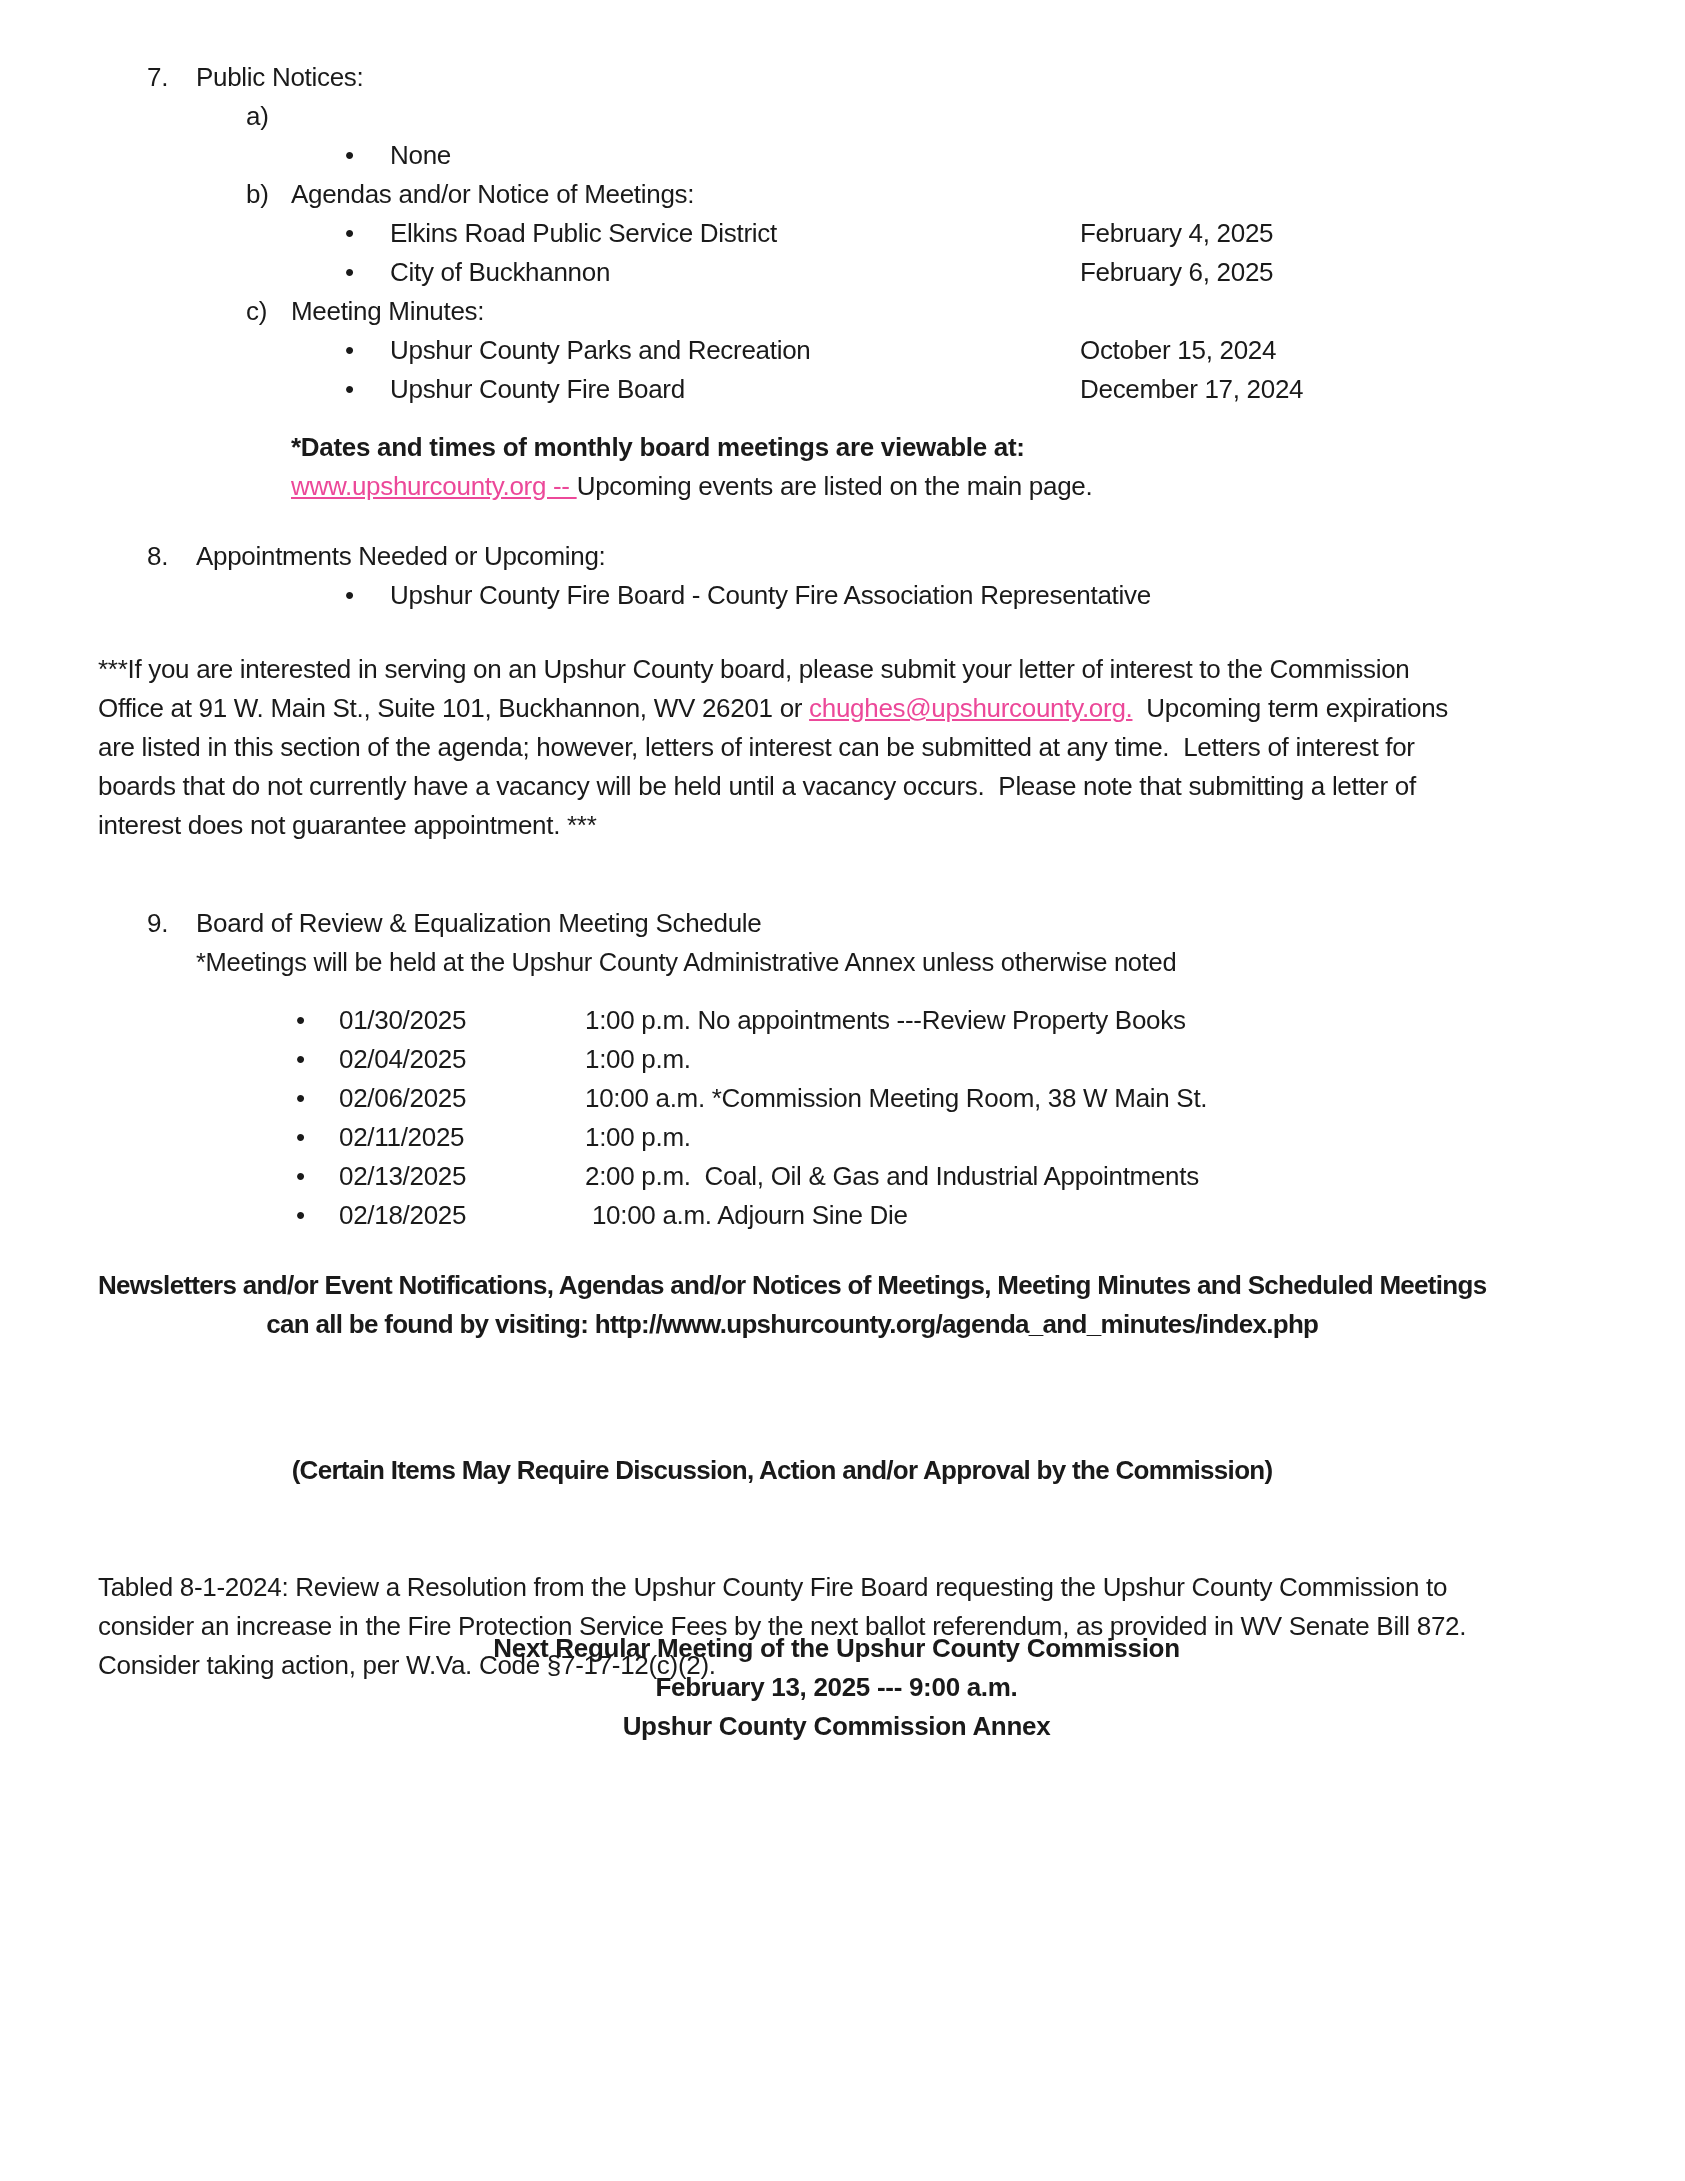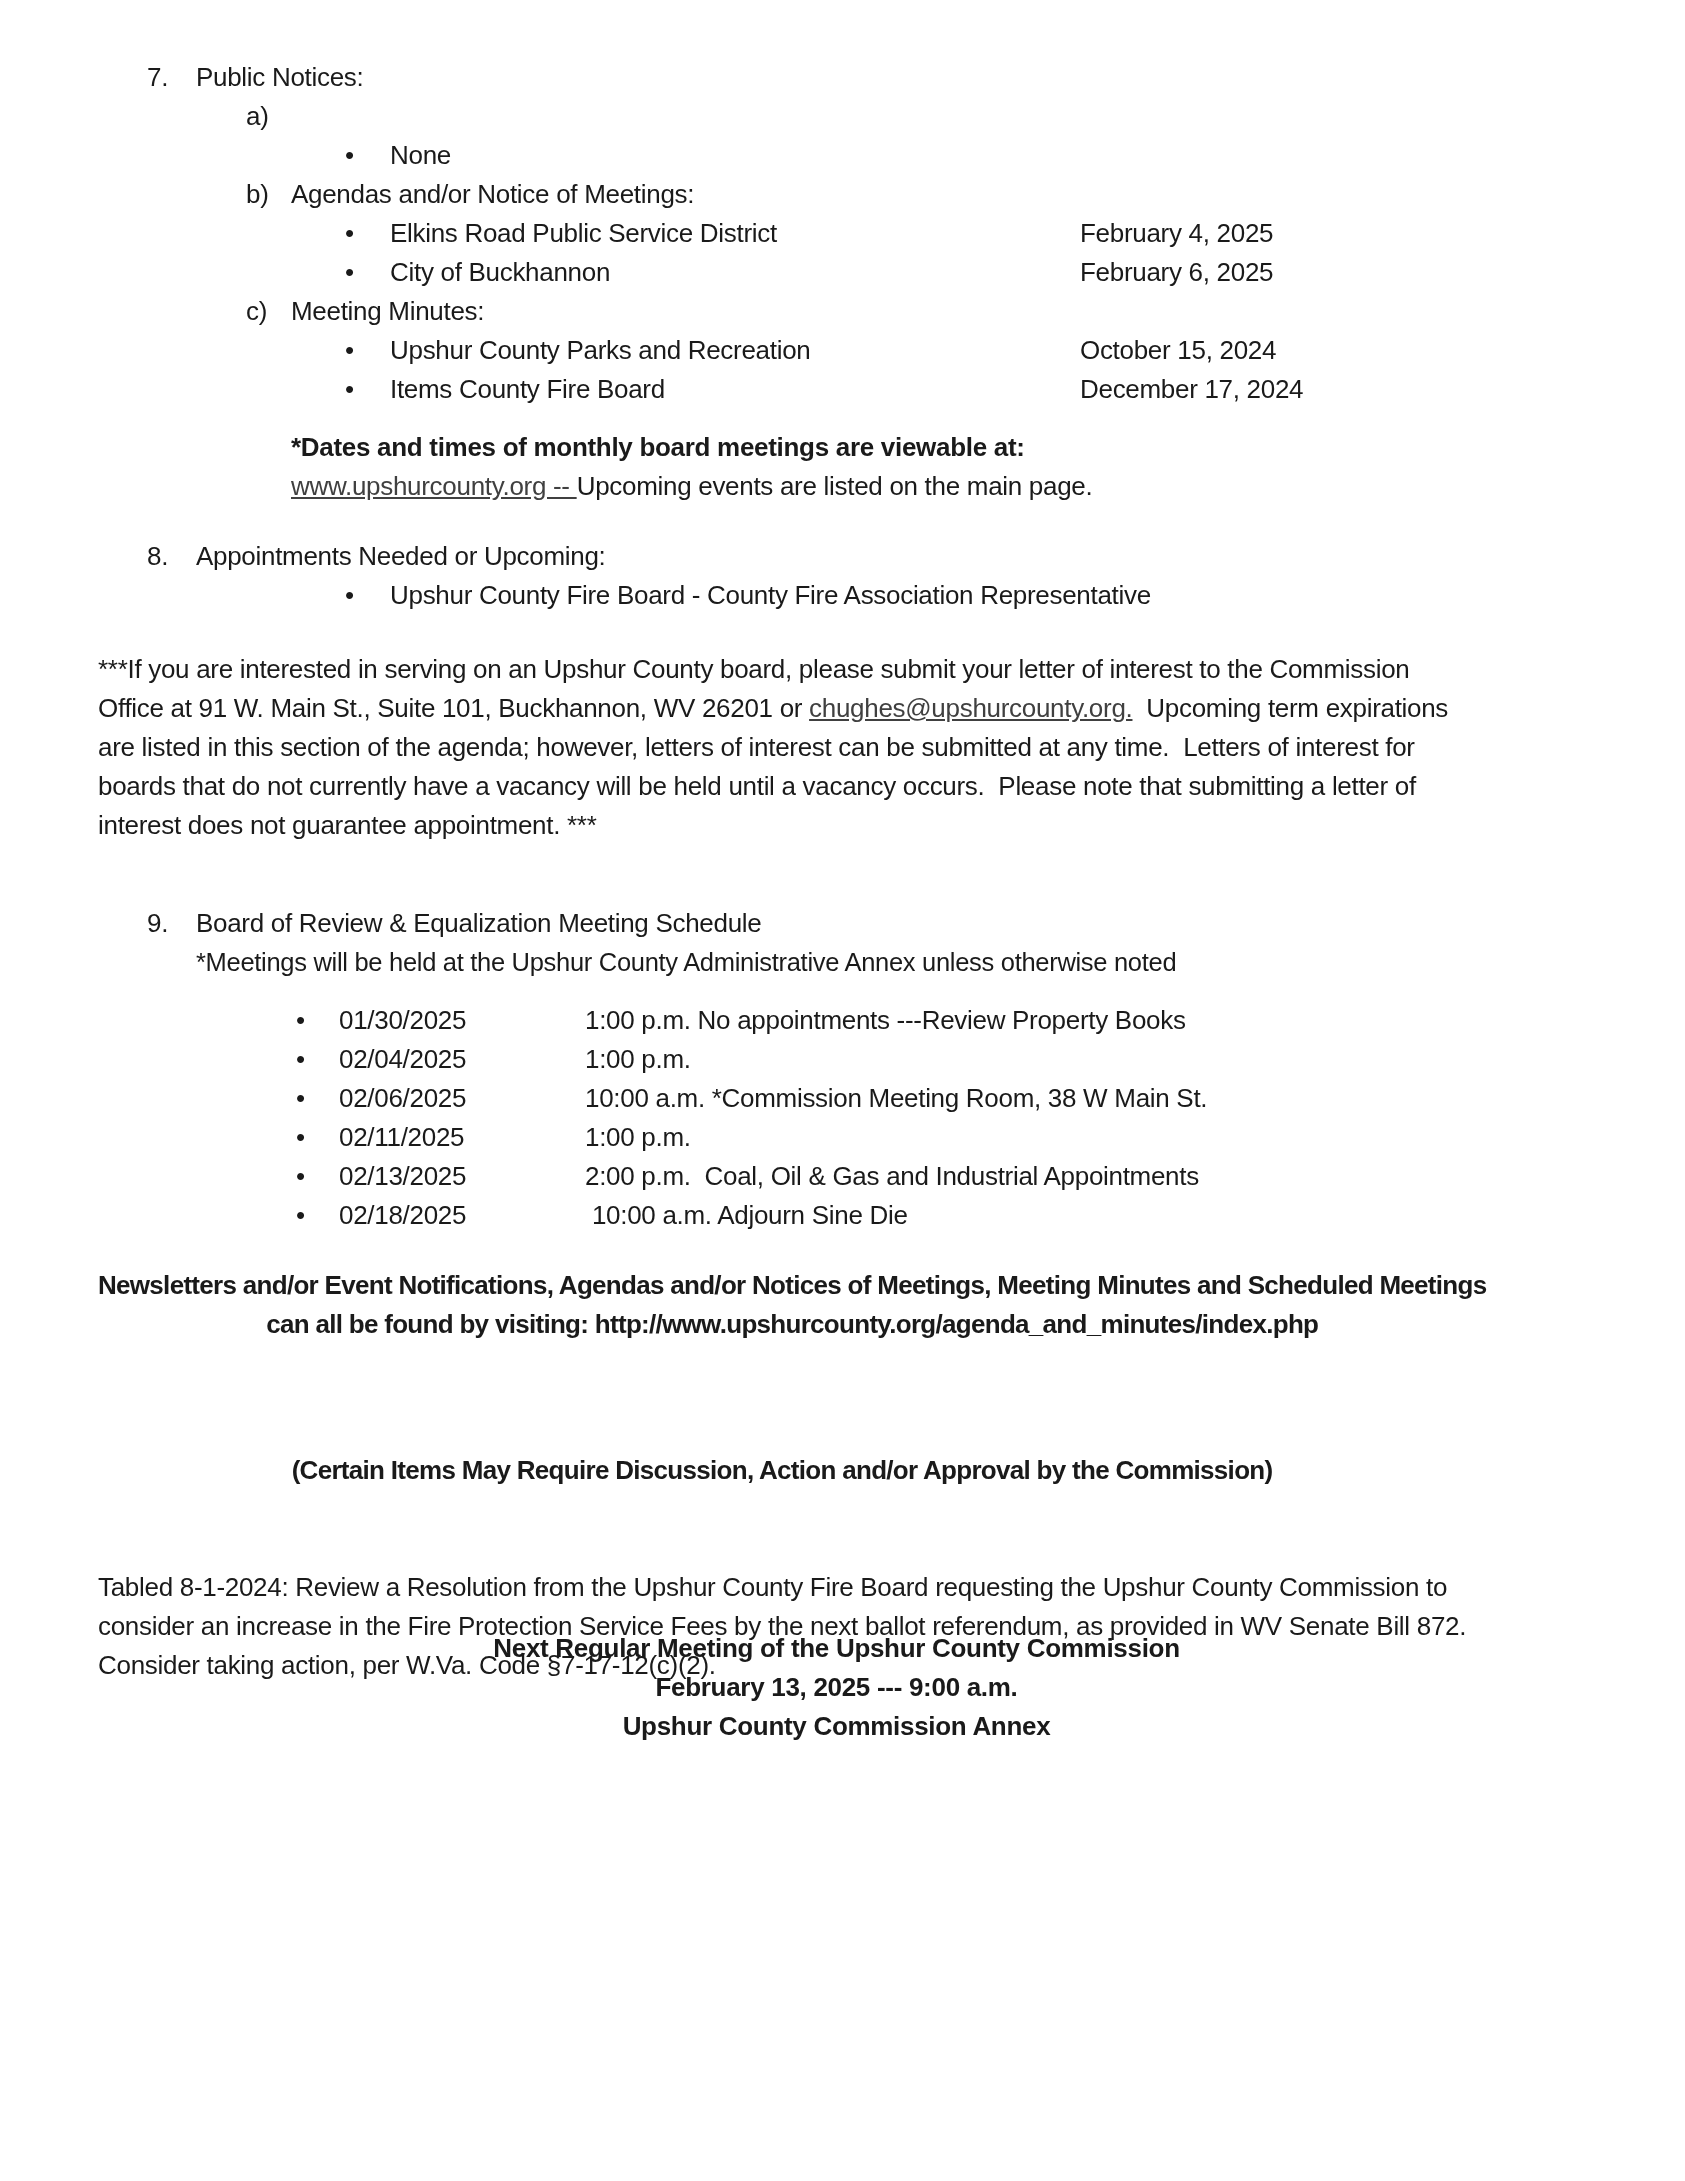--- a/index.html
+++ b/index.html
@@ -24,21 +24,21 @@
   .x-label{left:291px;}
   .x-bullet{left:345px;}
   .x-text{left:390px;}
   .x-date{left:1080px;}
   .x-b2{left:296px;}
   .x-d2{left:339px;}
   .x-t2{left:585px;}
   .bold{font-weight:700;text-align:center;}
   .italic{}
   .underline{text-decoration:underline;}
-  .link{color:#404040;text-decoration:underline;cursor:pointer;}
+  .link{color:#ec4899;text-decoration:underline;cursor:pointer;}
   .para{
     position:absolute;
     left:98px;
     white-space:pre;
     line-height:39px;
   }
   .small{font-size:25.5px;}
   .tight{letter-spacing:-0.7px;}
   .center{text-align:center;padding-left:7px;}
 </style>
@@ -77,21 +77,21 @@
       <span class="t x-letter">c)</span>
       <span class="t x-label">Meeting Minutes:</span>
     </div>
     <div class="row">
       <span class="t x-bullet">•</span>
       <span class="t x-text">Upshur County Parks and Recreation</span>
       <span class="t x-date">October 15, 2024</span>
     </div>
     <div class="row">
       <span class="t x-bullet">•</span>
-      <span class="t x-text">Items County Fire Board</span>
+      <span class="t x-text">Upshur County Fire Board</span>
       <span class="t x-date">December 17, 2024</span>
     </div>
   </section>
 
   <section class="blk" style="top:428px">
     <div class="row">
       <span class="t x-label bold">*Dates and times of monthly board meetings are viewable at:</span>
     </div>
     <div class="row">
       <span class="t x-label"><span class="link">www.upshurcounty.org -- </span><span>Upcoming events are listed on the main page.</span></span>

